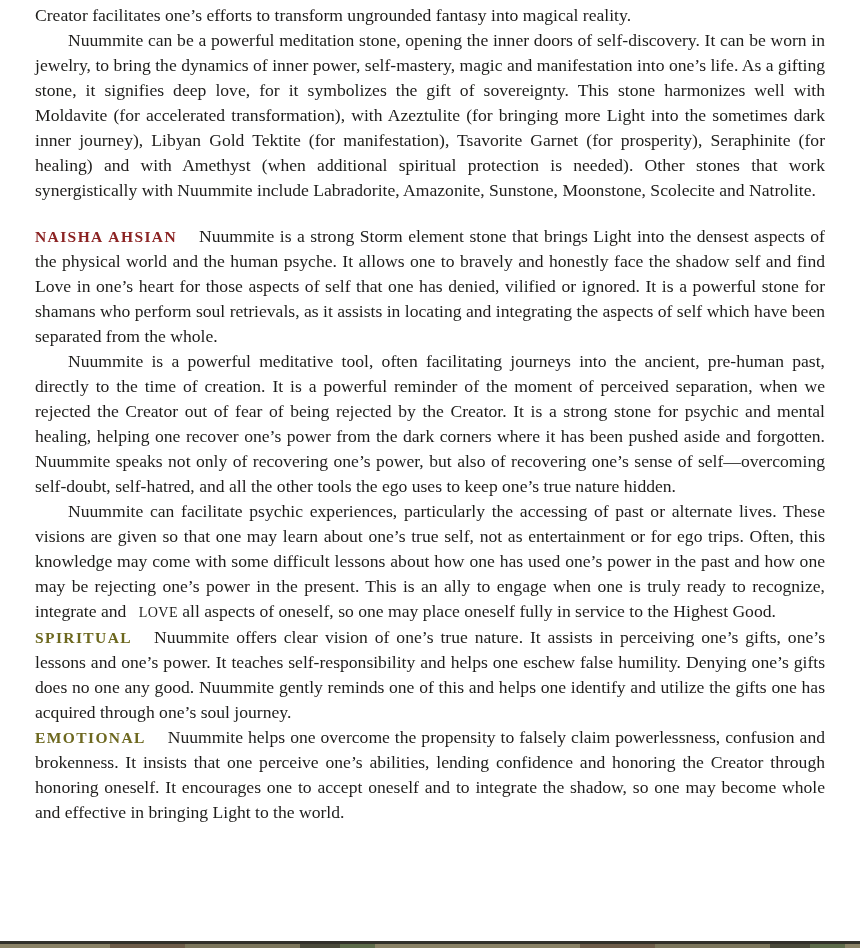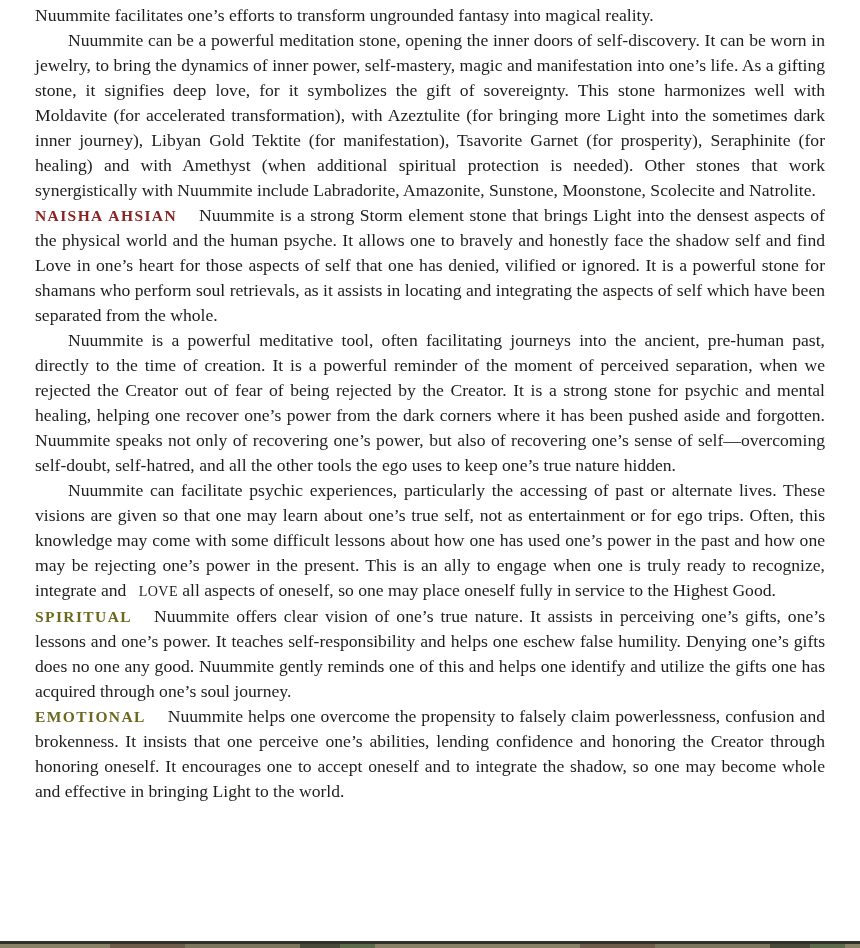--- a/index.html
+++ b/index.html
@@ -20,21 +20,21 @@
     font-size: 17.6px;
     line-height: 25px;
     color: #1e1d1b;
     text-align: justify;
   }
   .page p {
     margin: 0;
     padding: 0;
   }
   .page p.indent { text-indent: 33px; }
-  .page p.gap { }
+  .page p.gap { margin-top: 21px; }
   .heading {
     font-weight: bold;
     font-size: 15.5px;
     letter-spacing: 1.4px;
     margin-right: 22px;
     white-space: nowrap;
   }
   .sc {
     font-size: 0.8em;
     letter-spacing: 0.4px;
@@ -55,21 +55,21 @@
         #4a4a3a 300px, #4a4a3a 340px,
         #5d6b4a 340px, #5d6b4a 375px,
         #8a8266 375px, #8a8266 470px);
   }
 </style>
 </head>
 <body>
 
 <div class="page">
   <div id="text-column">
-      <p>Nuummite facilitates one’s efforts to transform ungrounded fantasy into magical reality.</p>
+      <p>Creator facilitates one’s efforts to transform ungrounded fantasy into magical reality.</p>
       <p class="indent">Nuummite can be a powerful meditation stone, opening the inner doors of self-discovery. It can be worn in jewelry, to bring the dynamics of inner power, self-mastery, magic and manifestation into one’s life. As a gifting stone, it signifies deep love, for it symbolizes the gift of sovereignty. This stone harmonizes well with Moldavite (for accelerated transformation), with Azeztulite (for bringing more Light into the sometimes dark inner journey), Libyan Gold Tektite (for manifestation), Tsavorite Garnet (for prosperity), Seraphinite (for healing) and with Amethyst (when additional spiritual protection is needed). Other stones that work synergistically with Nuummite include Labradorite, Amazonite, Sunstone, Moonstone, Scolecite and Natrolite.</p>
       <p class="gap"><span class="heading" style="color: rgb(139, 35, 35);">NAISHA AHSIAN</span>Nuummite is a strong Storm element stone that brings Light into the densest aspects of the physical world and the human psyche. It allows one to bravely and honestly face the shadow self and find Love in one’s heart for those aspects of self that one has denied, vilified or ignored. It is a powerful stone for shamans who perform soul retrievals, as it assists in locating and integrating the aspects of self which have been separated from the whole.</p>
       <p class="indent">Nuummite is a powerful meditative tool, often facilitating journeys into the ancient, pre-human past, directly to the time of creation. It is a powerful reminder of the moment of perceived separation, when we rejected the Creator out of fear of being rejected by the Creator. It is a strong stone for psychic and mental healing, helping one recover one’s power from the dark corners where it has been pushed aside and forgotten. Nuummite speaks not only of recovering one’s power, but also of recovering one’s sense of self—overcoming self-doubt, self-hatred, and all the other tools the ego uses to keep one’s true nature hidden.</p>
       <p class="indent">Nuummite can facilitate psychic experiences, particularly the accessing of past or alternate lives. These visions are given so that one may learn about one’s true self, not as entertainment or for ego trips. Often, this knowledge may come with some difficult lessons about how one has used one’s power in the past and how one may be rejecting one’s power in the present. This is an ally to engage when one is truly ready to recognize, integrate and <span class="sc">LOVE</span> all aspects of oneself, so one may place oneself fully in service to the Highest Good.</p>
       <p><span class="heading" style="color: rgb(109, 104, 31);">SPIRITUAL</span>Nuummite offers clear vision of one’s true nature. It assists in perceiving one’s gifts, one’s lessons and one’s power. It teaches self-responsibility and helps one eschew false humility. Denying one’s gifts does no one any good. Nuummite gently reminds one of this and helps one identify and utilize the gifts one has acquired through one’s soul journey.</p>
       <p><span class="heading" style="color: rgb(109, 104, 31);">EMOTIONAL</span>Nuummite helps one overcome the propensity to falsely claim powerlessness, confusion and brokenness. It insists that one perceive one’s abilities, lending confidence and honoring the Creator through honoring oneself. It encourages one to accept oneself and to integrate the shadow, so one may become whole and effective in bringing Light to the world.</p>
     </div>
   <div class="bottom-edge"></div>
 </div>
 

